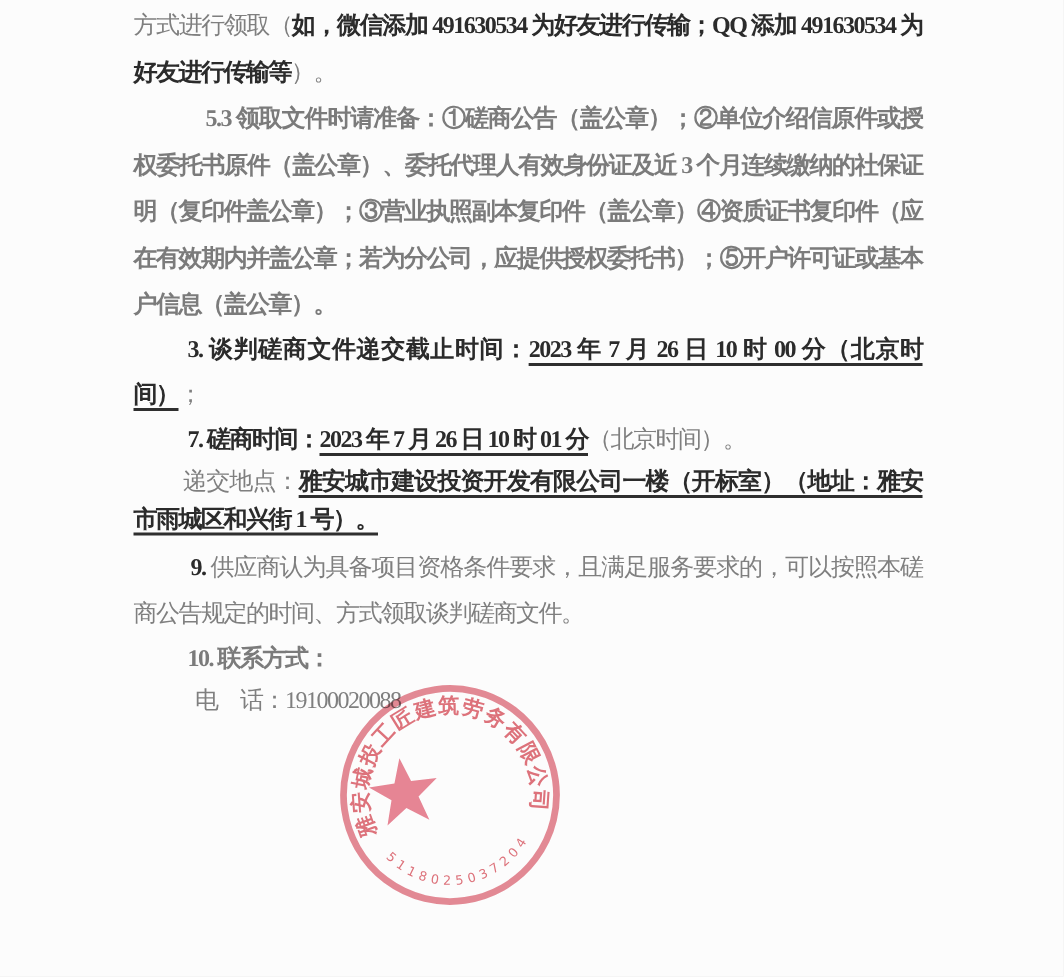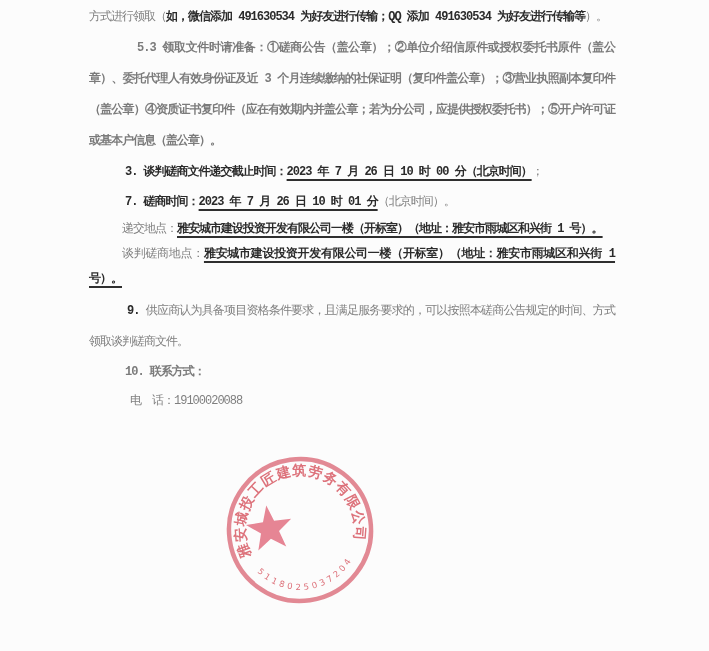--- a/index.html
+++ b/index.html
@@ -11,25 +11,24 @@
     position:relative;
     width:709px;height:651px;
     margin:0 auto;
     background:#fcfcfc;
     box-sizing:border-box;
     padding:2px 94px 0 89px;
     overflow:hidden;
   }
   .doc p{
     margin:0;
-    font-size:12px;
+    font-size:16px;
     letter-spacing:-1px;
     text-align:justify;
     color:#7b7b7b;
-    font-family:Liberation Mono, monospace;
   }
   .b{font-weight:700;color:#2b2b2b;}
   .r{font-weight:400;color:#7f7f7f;}
   .u{
     text-decoration:underline;
     text-decoration-thickness:2px;
     text-underline-offset:4px;
     text-decoration-color:#2f2f2f;
   }
   .p-intro{line-height:31px;}
@@ -61,21 +60,20 @@
 
     <p class="p-53 b">5.3 领取文件时请准备：①磋商公告（盖公章）；②单位介绍信原件或授权委托书原件（盖公章）、委托代理人有效身份证及近 3 个月连续缴纳的社保证明（复印件盖公章）；③营业执照副本复印件（盖公章）④资质证书复印件（应在有效期内并盖公章；若为分公司，应提供授权委托书）；⑤开户许可证或基本户信息（盖公章）。</p>
 
     <p class="p-num"><span class="b">3. 谈判磋商文件递交截止时间：</span><span class="b u">2023 年 7 月 26 日 10 时 00 分（北京时间）</span><span class="r">；</span></p>
 
     <p class="p-num"><span class="b">7. 磋商时间：</span><span class="b u">2023 年 7 月 26 日 10 时 01 分</span><span class="r">（北京时间）。</span></p>
 
 
     <p class="p-loc"><span class="r">递交地点：</span><span class="b u">雅安城市建设投资开发有限公司一楼（开标室）（地址：雅安市雨城区和兴街 1 号）。</span></p>
 
-    <p class="p-loc"><span class="r">谈判磋商地点：</span><span class="b u">雅安城市建设投资开发有限公司一楼（开标室）（地址：雅安市雨城区和兴街 1 号）。</span></p>
 
     <p class="p-9"><span class="b">9.</span> <span class="r">供应商认为具备项目资格条件要求，且满足服务要求的，可以按照本磋商公告规定的时间、方式领取谈判磋商文件。</span></p>
 
     <p class="p-10 b">10. 联系方式：</p>
 
 
 
     <p class="p-contact"><span class="r">电　话：</span><span class="r">19100020088</span></p>
 
 

